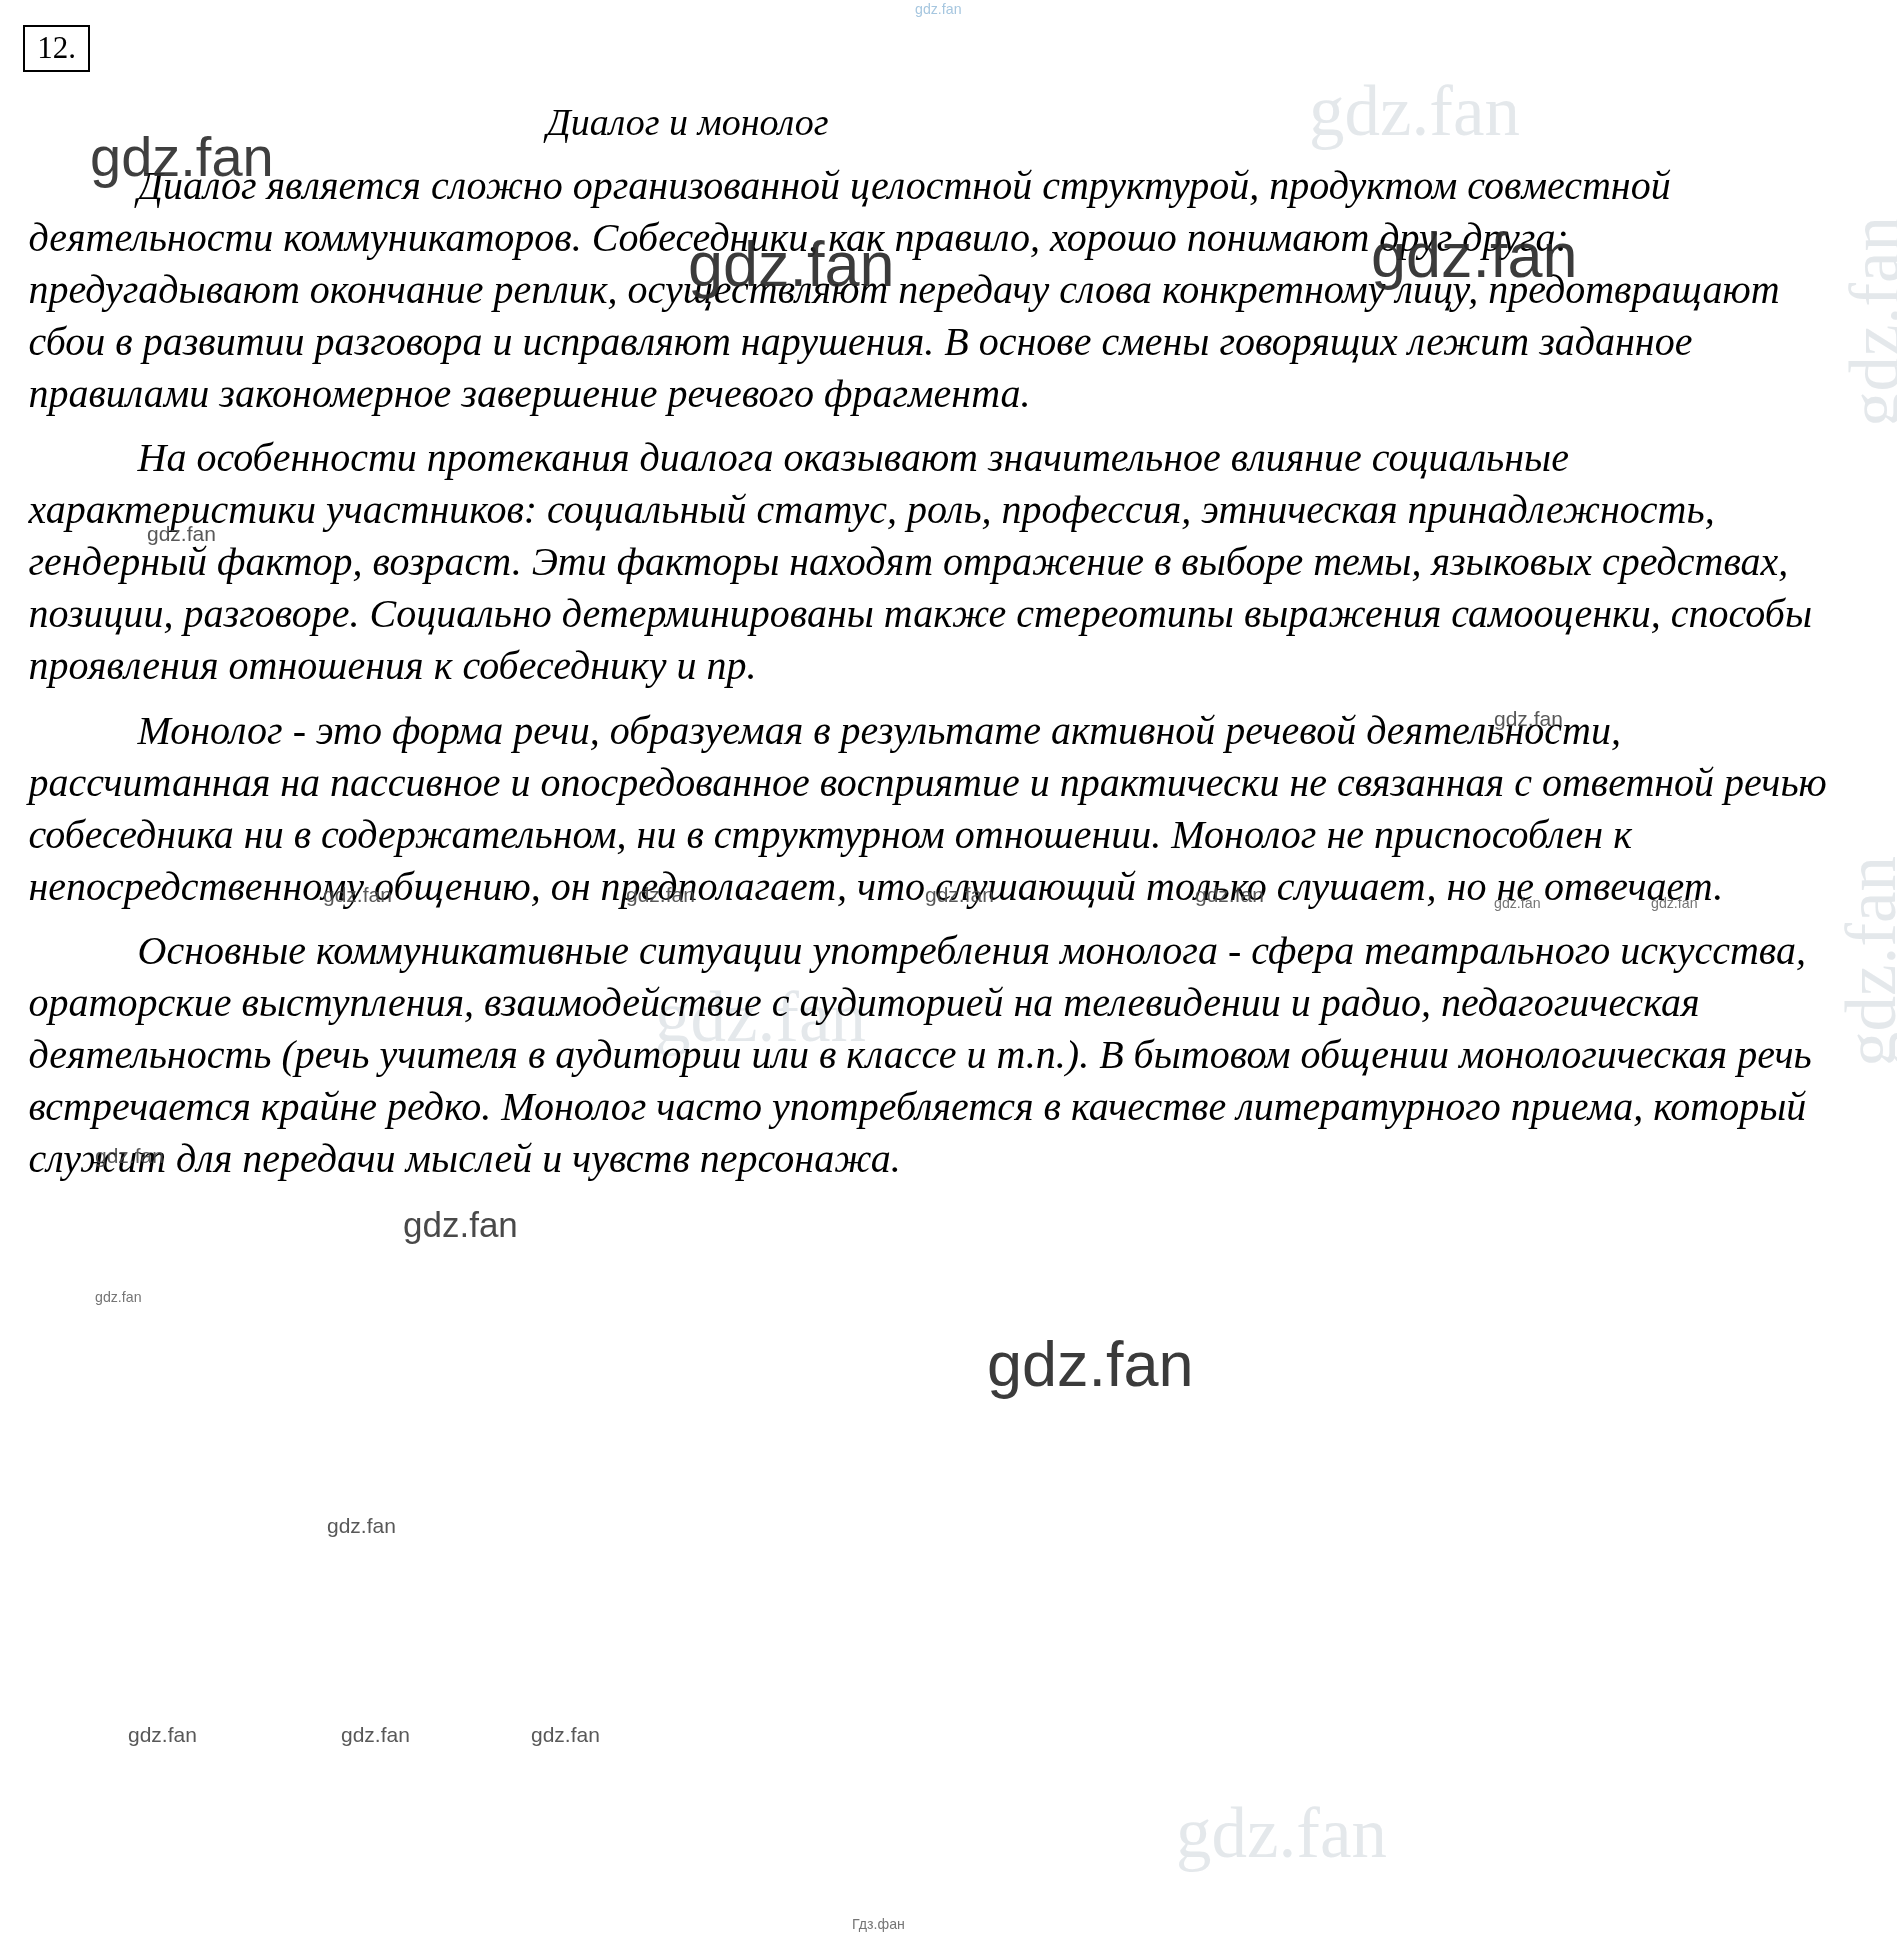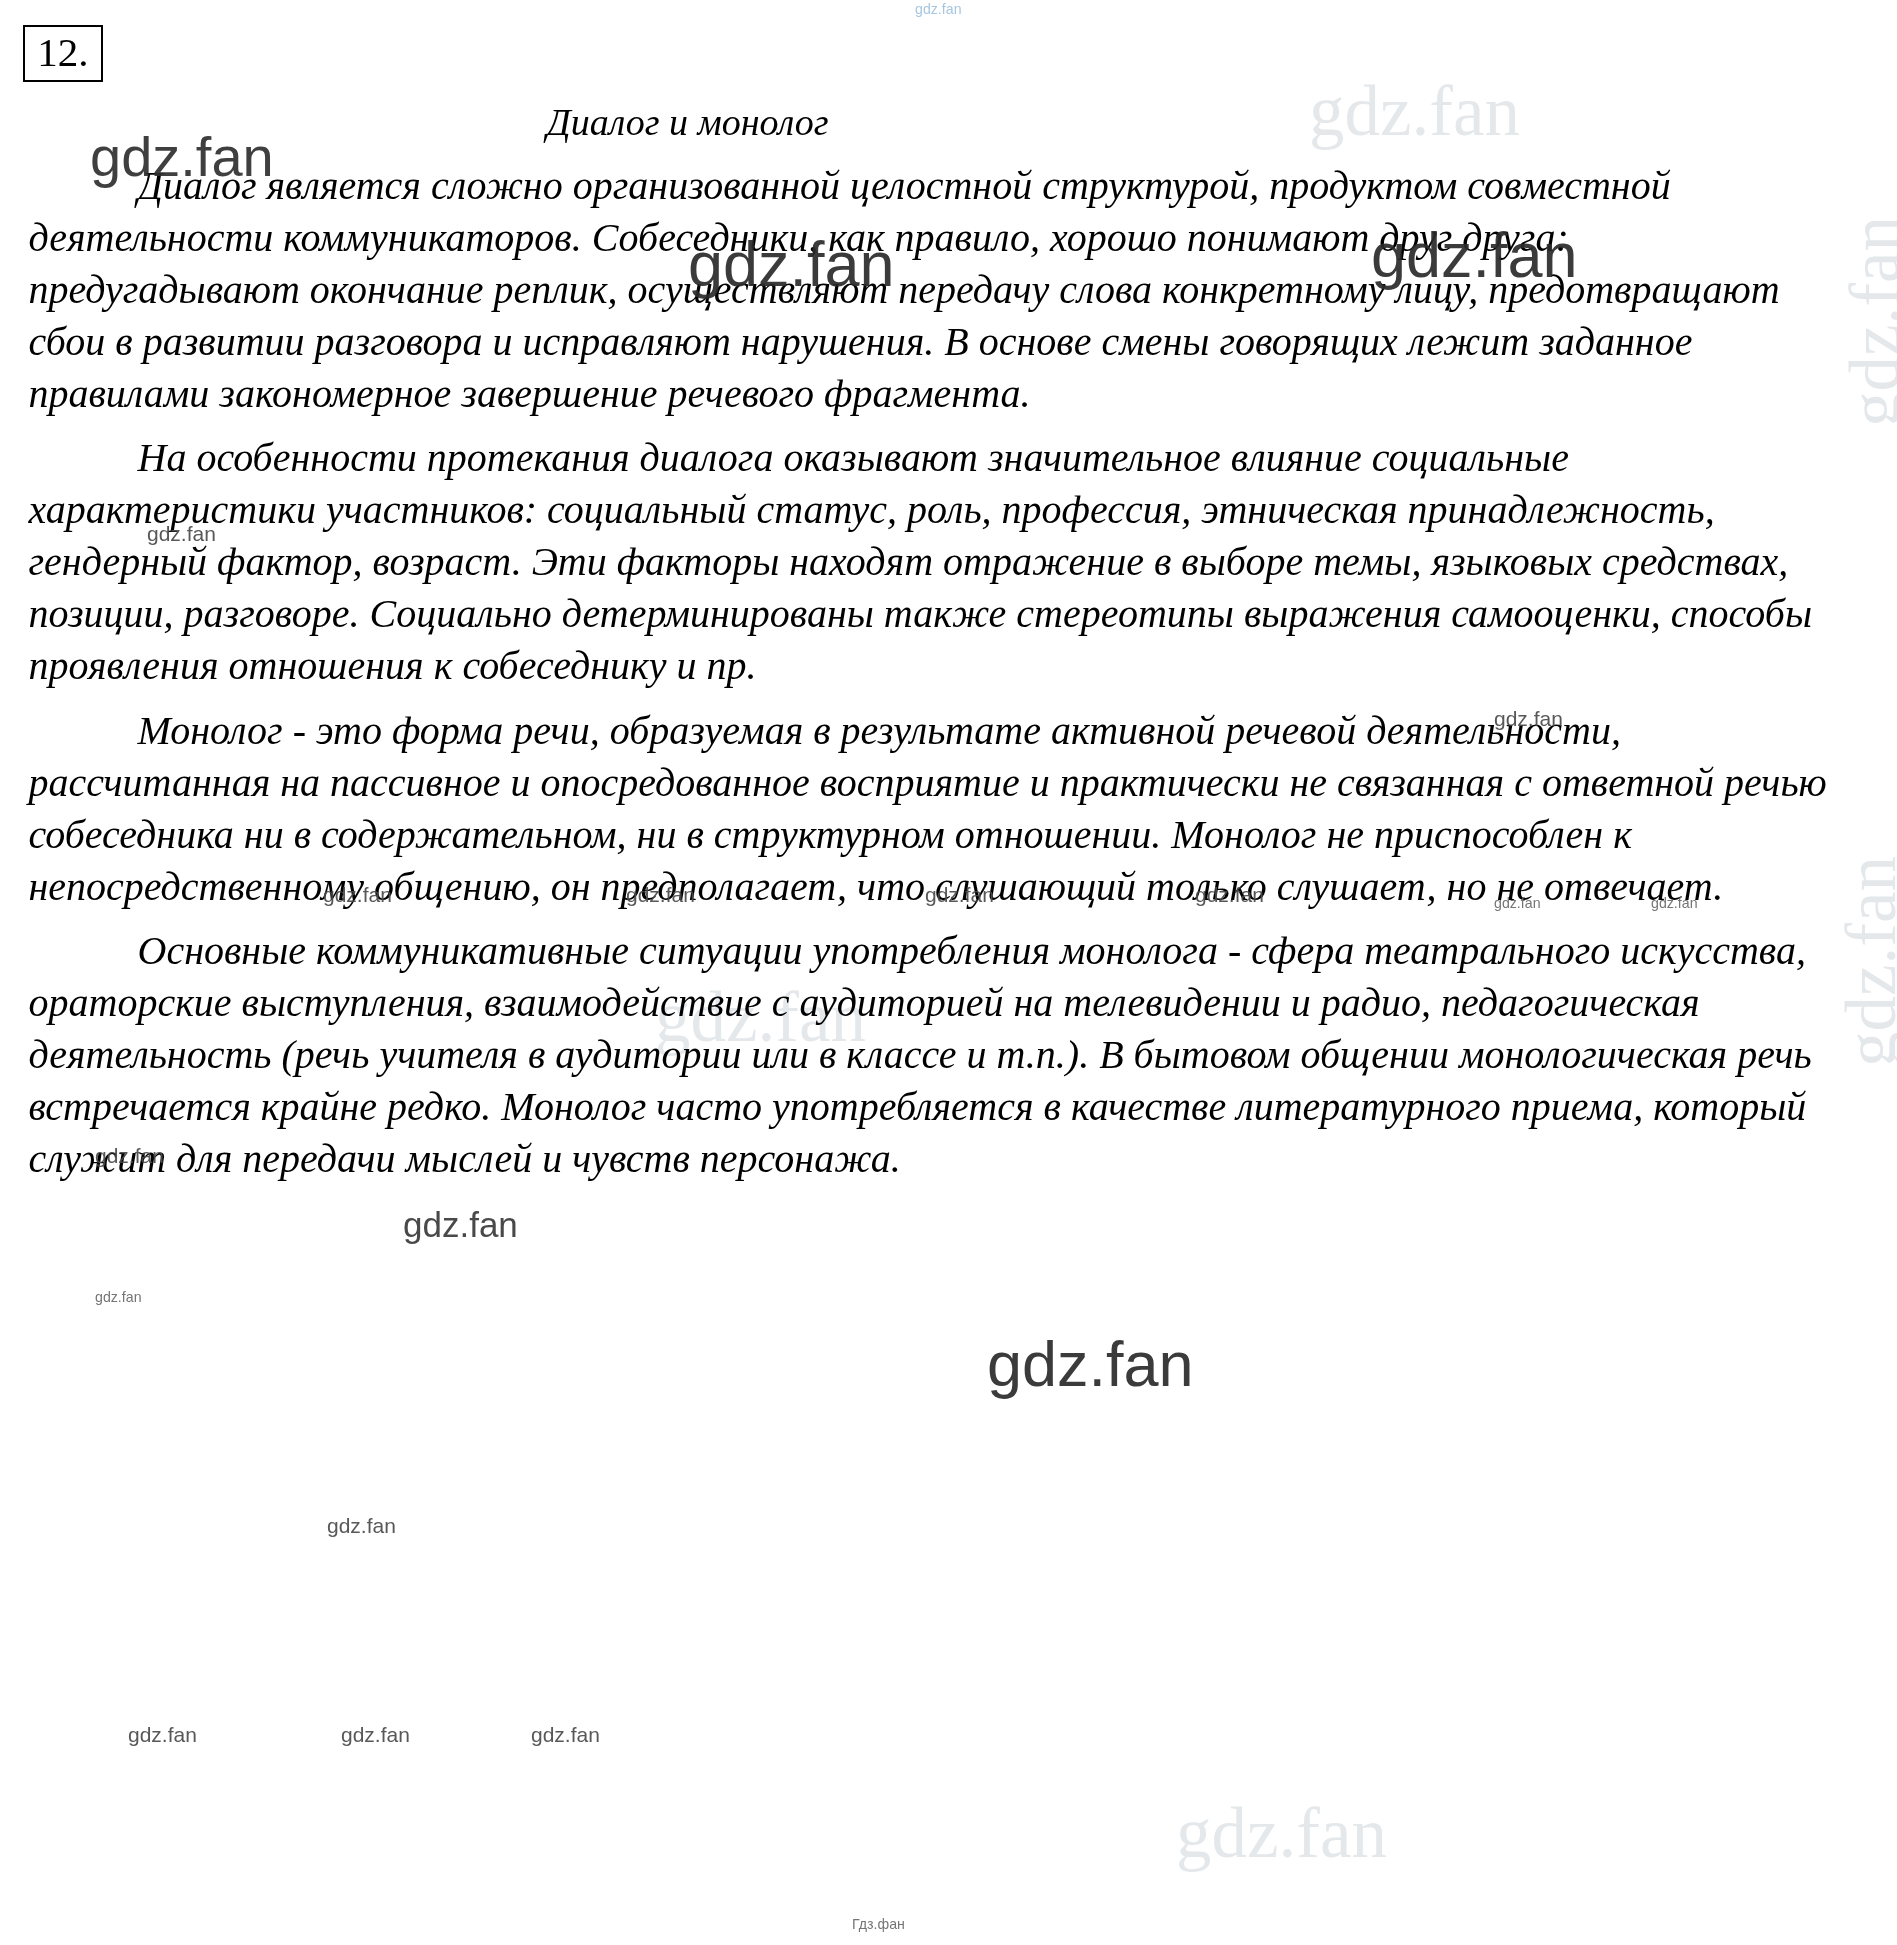--- a/index.html
+++ b/index.html
@@ -22,21 +22,21 @@
   }
 
   
   .ex-number {
     position: absolute;
     left: 23px;
     top: 25px;
     border: 2.4px solid #000000;
     padding: 4.7px 12.3px 7.6px 12.3px;
     font-family: "Liberation Serif", serif;
-    font-size: 41px;
+    font-size: 31px;
     line-height: 1;
     color: #000000;
     background: #ffffff;
   }
 
   
   .doc {
     position: absolute;
     left: 28.5px;
     top: 100px;

